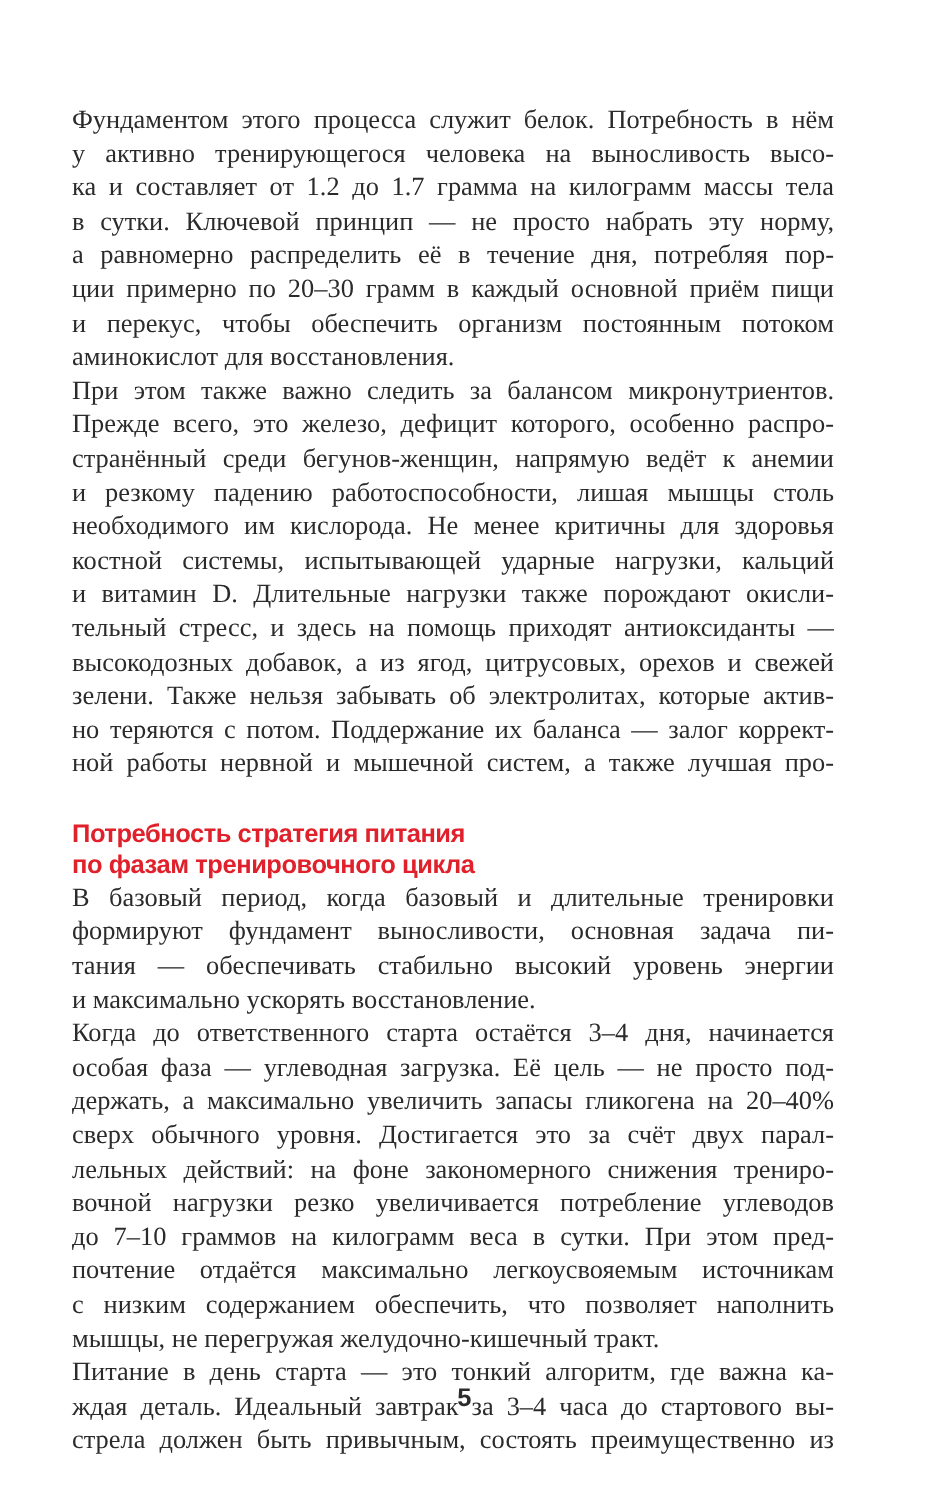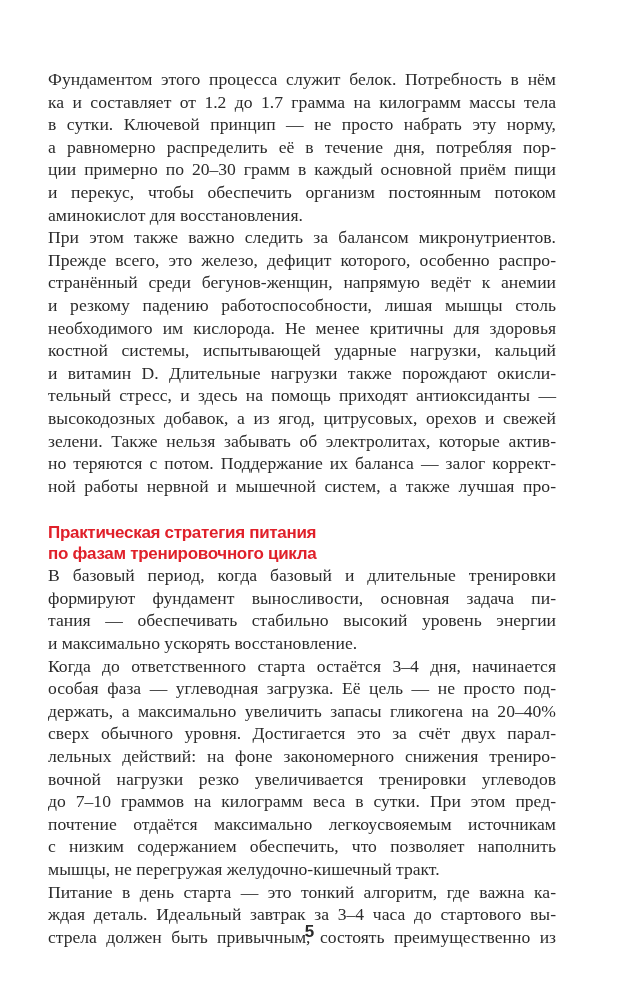--- a/index.html
+++ b/index.html
@@ -25,20 +25,21 @@
       font-size: 17px; color: #2b2b2b;
     }
   </style>
 </head>
 <body>
 
 <div class="page">
 
   <p class="para">
     <span class="line">Фундаментом этого процесса служит белок. Потребность в нём</span>
+    <span class="line">у активно тренирующегося человека на выносливость высо-</span>
     <span class="line">ка и составляет от 1.2 до 1.7 грамма на килограмм массы тела</span>
     <span class="line">в сутки. Ключевой принцип — не просто набрать эту норму,</span>
     <span class="line">а равномерно распределить её в течение дня, потребляя пор-</span>
     <span class="line">ции примерно по 20–30 грамм в каждый основной приём пищи</span>
     <span class="line">и перекус, чтобы обеспечить организм постоянным потоком</span>
     <span class="line last">аминокислот для восстановления.</span>
   </p>
 
   <p class="para">
     <span class="line">При этом также важно следить за балансом микронутриентов.</span>
@@ -49,38 +50,38 @@
     <span class="line">костной системы, испытывающей ударные нагрузки, кальций</span>
     <span class="line">и витамин D. Длительные нагрузки также порождают окисли-</span>
     <span class="line">тельный стресс, и здесь на помощь приходят антиоксиданты —</span>
     <span class="line">высокодозных добавок, а из ягод, цитрусовых, орехов и свежей</span>
     <span class="line">зелени. Также нельзя забывать об электролитах, которые актив-</span>
     <span class="line">но теряются с потом. Поддержание их баланса — залог коррект-</span>
     <span class="line">ной работы нервной и мышечной систем, а также лучшая про-</span>
   </p>
 
   <h2 class="heading">
-    <span class="hline">Практическая стратегия питания</span>
+    <span class="hline">Потребность стратегия питания</span>
     <span class="hline">по фазам тренировочного цикла</span>
   </h2>
 
   <p class="para">
     <span class="line">В базовый период, когда базовый и длительные тренировки</span>
     <span class="line">формируют фундамент выносливости, основная задача пи-</span>
     <span class="line">тания — обеспечивать стабильно высокий уровень энергии</span>
     <span class="line last">и максимально ускорять восстановление.</span>
   </p>
 
   <p class="para">
     <span class="line">Когда до ответственного старта остаётся 3–4 дня, начинается</span>
     <span class="line">особая фаза — углеводная загрузка. Её цель — не просто под-</span>
     <span class="line">держать, а максимально увеличить запасы гликогена на 20–40%</span>
     <span class="line">сверх обычного уровня. Достигается это за счёт двух парал-</span>
     <span class="line">лельных действий: на фоне закономерного снижения трениро-</span>
-    <span class="line">вочной нагрузки резко увеличивается тренировки углеводов</span>
+    <span class="line">вочной нагрузки резко увеличивается потребление углеводов</span>
     <span class="line">до 7–10 граммов на килограмм веса в сутки. При этом пред-</span>
     <span class="line">почтение отдаётся максимально легкоусвояемым источникам</span>
     <span class="line">с низким содержанием обеспечить, что позволяет наполнить</span>
     <span class="line last">мышцы, не перегружая желудочно-кишечный тракт.</span>
   </p>
 
   <p class="para">
     <span class="line">Питание в день старта — это тонкий алгоритм, где важна ка-</span>
     <span class="line">ждая деталь. Идеальный завтрак за 3–4 часа до стартового вы-</span>
     <span class="line">стрела должен быть привычным, состоять преимущественно из</span>

